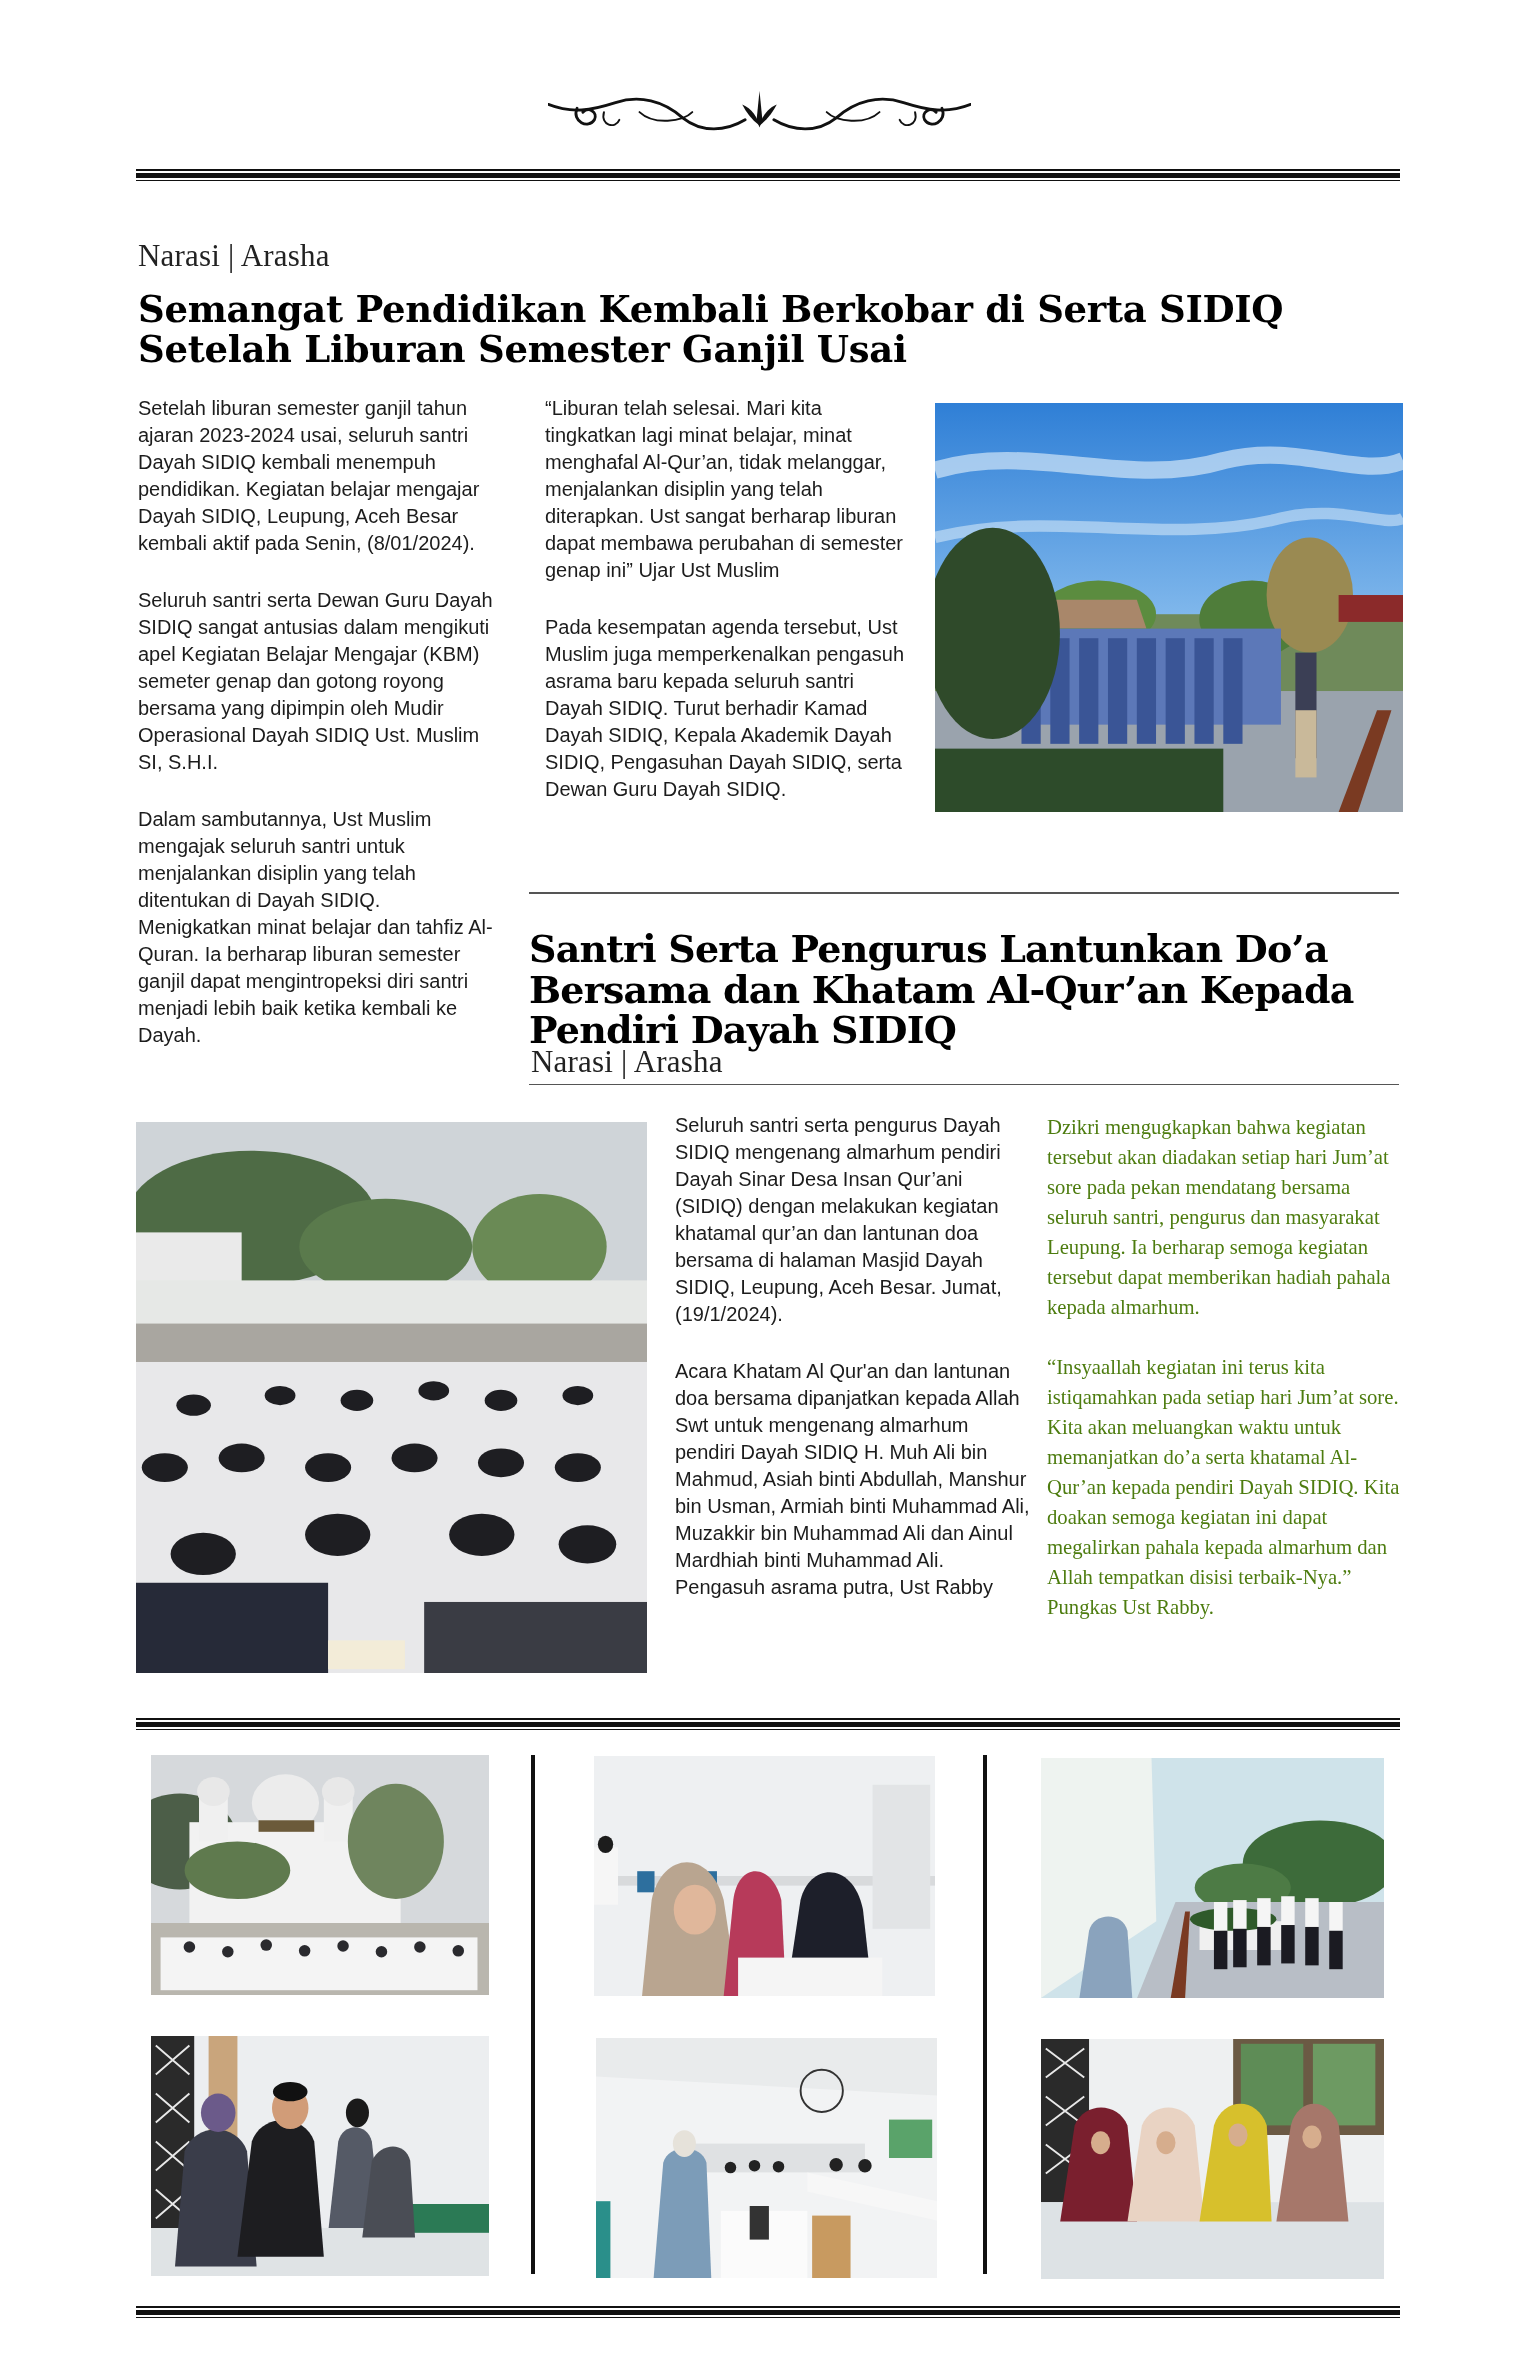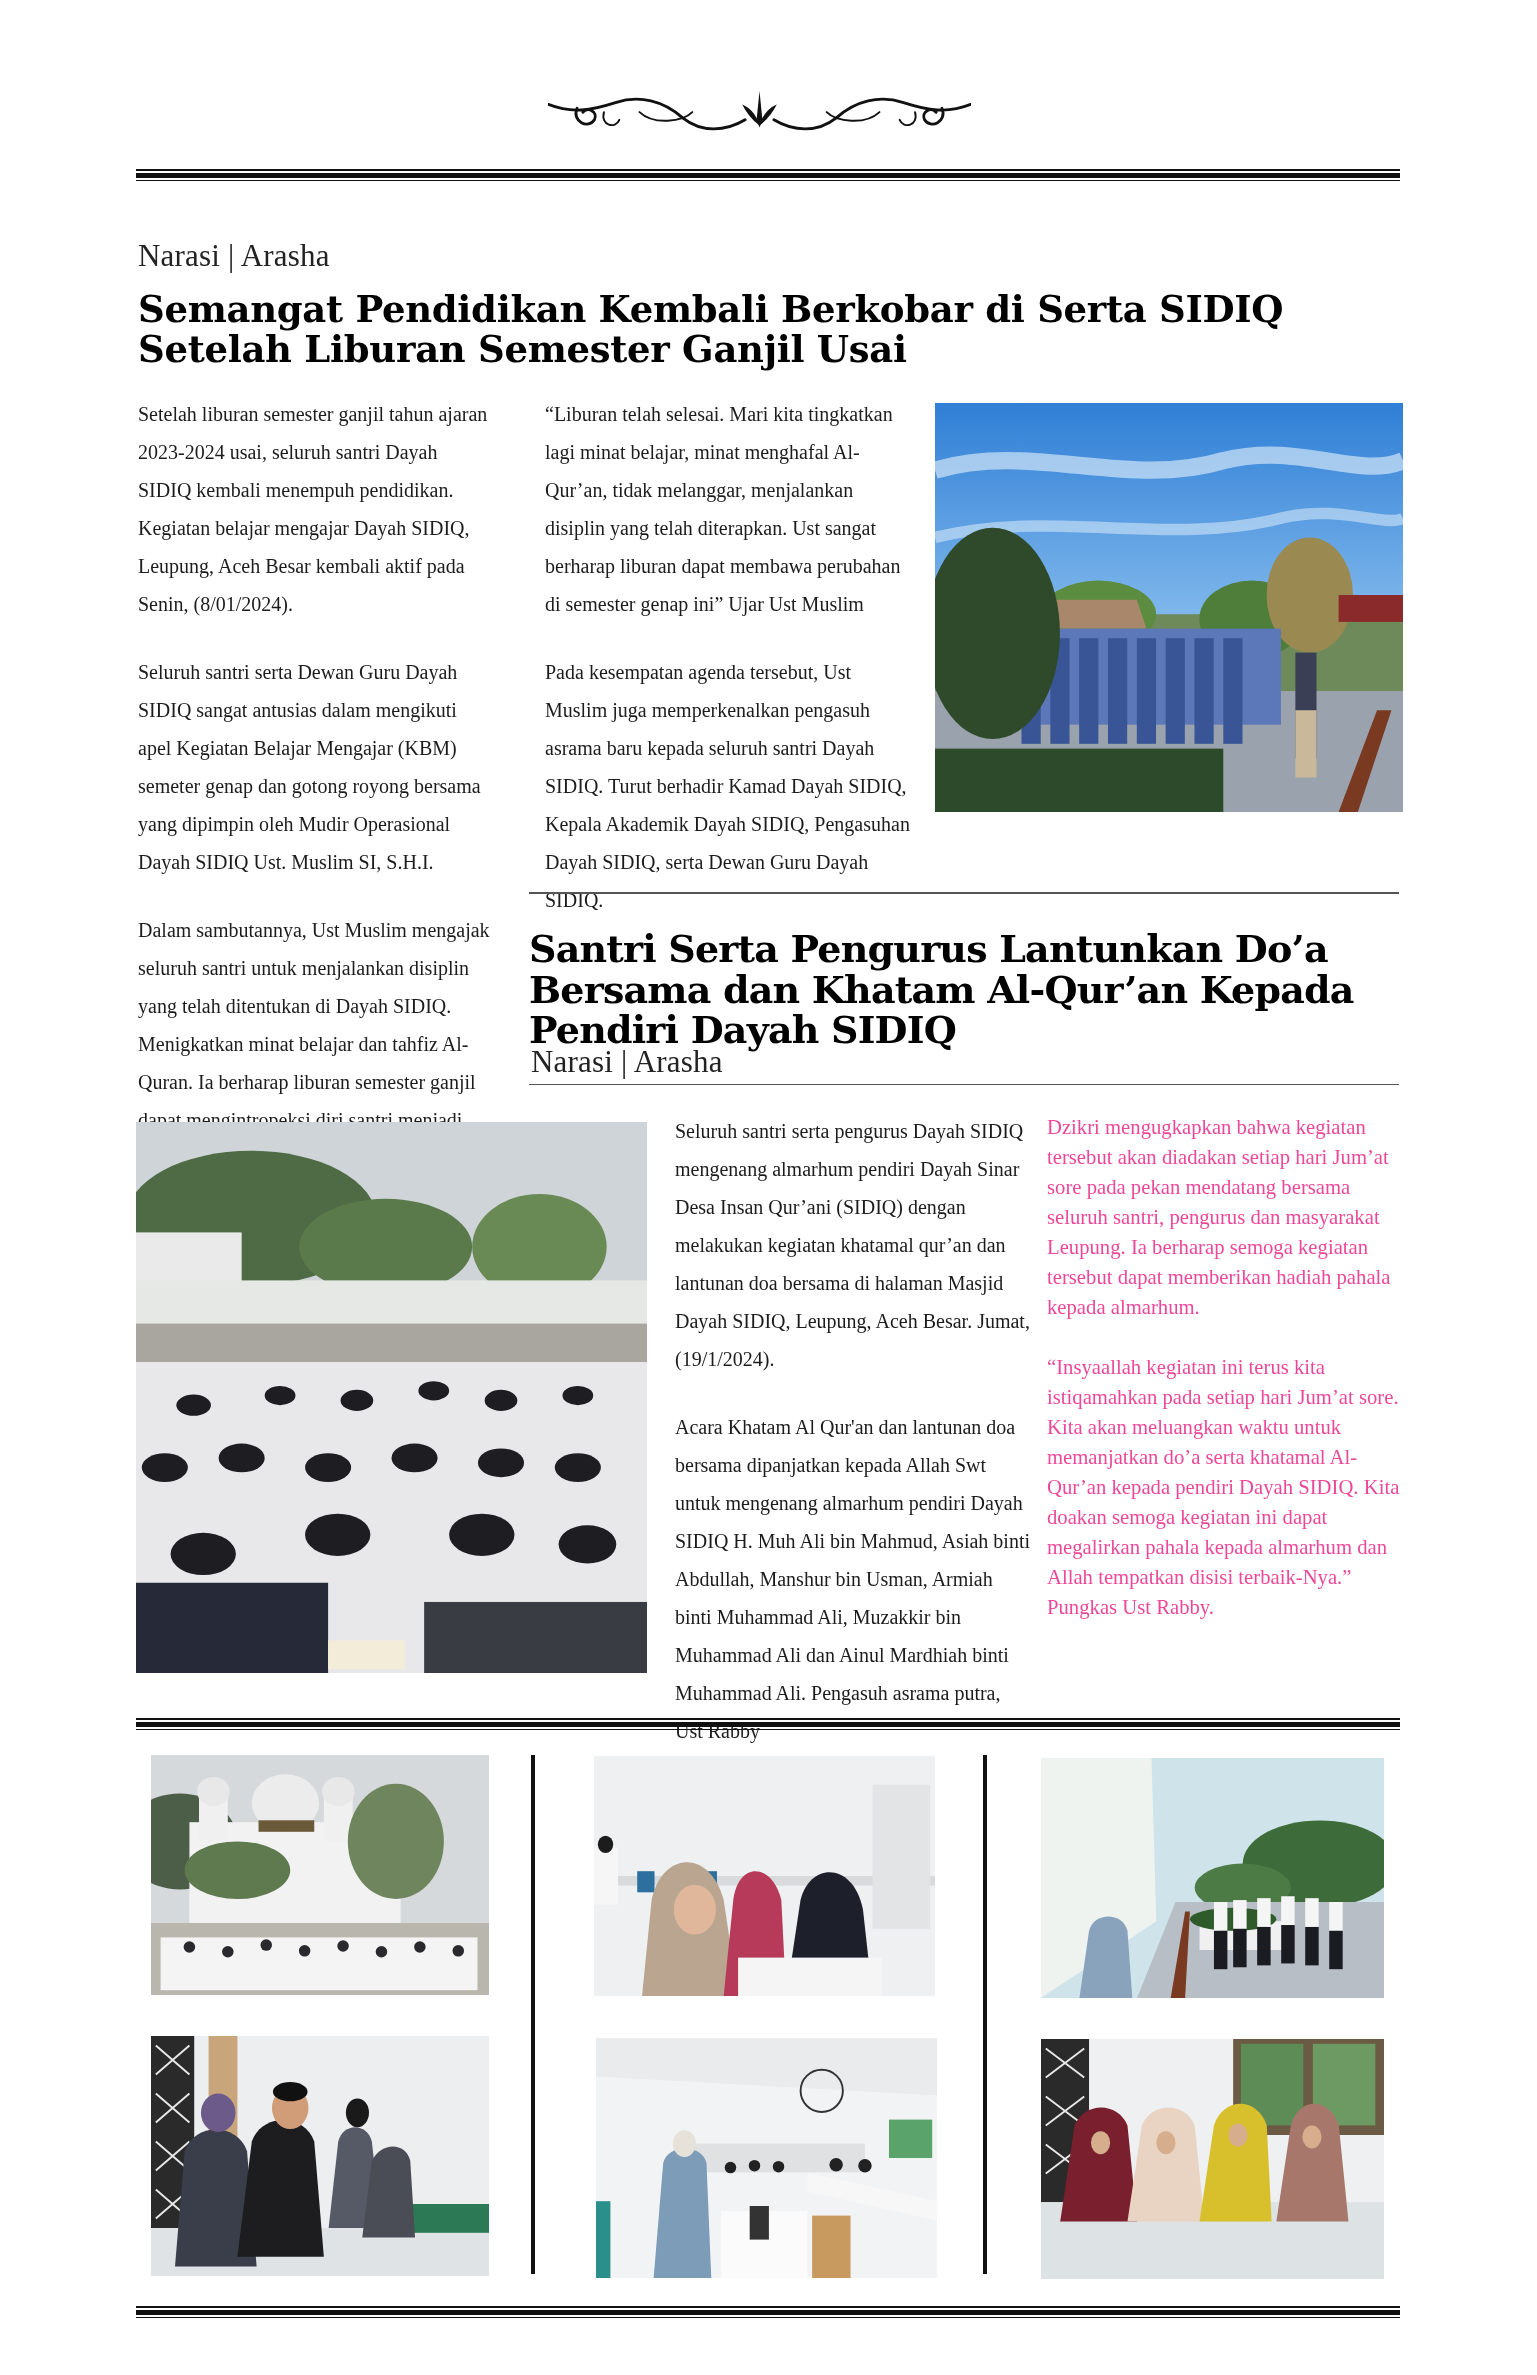--- a/index.html
+++ b/index.html
@@ -17,24 +17,24 @@
   .rule3 .l2 { position: absolute; left: 0; right: 0; top: 3.8px; height: 4.8px; background: #111; }
   .rule3 .l3 { position: absolute; left: 0; right: 0; top: 10.6px; height: 1.9px; background: #111; }
 
   .thin-rule { height: 1.9px; background: #555; }
 
   .byline { font-family: "Liberation Serif", serif; font-size: 31px; color: #222; letter-spacing: 0.2px; }
   .headline { font-family: "DejaVu Serif", "Liberation Serif", serif; font-weight: bold; color: #000; line-height: 1.07; }
   .h1 { font-size: 37px; letter-spacing: -0.3px; }
   .h2 { font-size: 38px; letter-spacing: -0.8px; transform-origin: left top; margin-top: 28px; }
 
-  .col { font-family: Liberation Serif, serif; font-size: 20px; line-height: 38px; color: #1c1c1c; }
+  .col { font-family: Liberation Sans, sans-serif; font-size: 20px; line-height: 27px; color: #1c1c1c; }
   .col p { margin-bottom: 30px; }
   .col p:last-child { margin-bottom: 0; margin-top: 7px; }
-  .col.times { font-size: 20.7px; line-height: 30px; color: #ec4899; }
+  .col.times { font-size: 20.7px; line-height: 30px; color: #4d7c0f; }
 
   .photo { overflow: hidden; }
   .photo svg { display: block; width: 100%; height: 100%; }
 
   .vdiv { width: 3.8px; background: #111; }
 </style>
 </head>
 <body>
 
 <div class="abs ornament">

